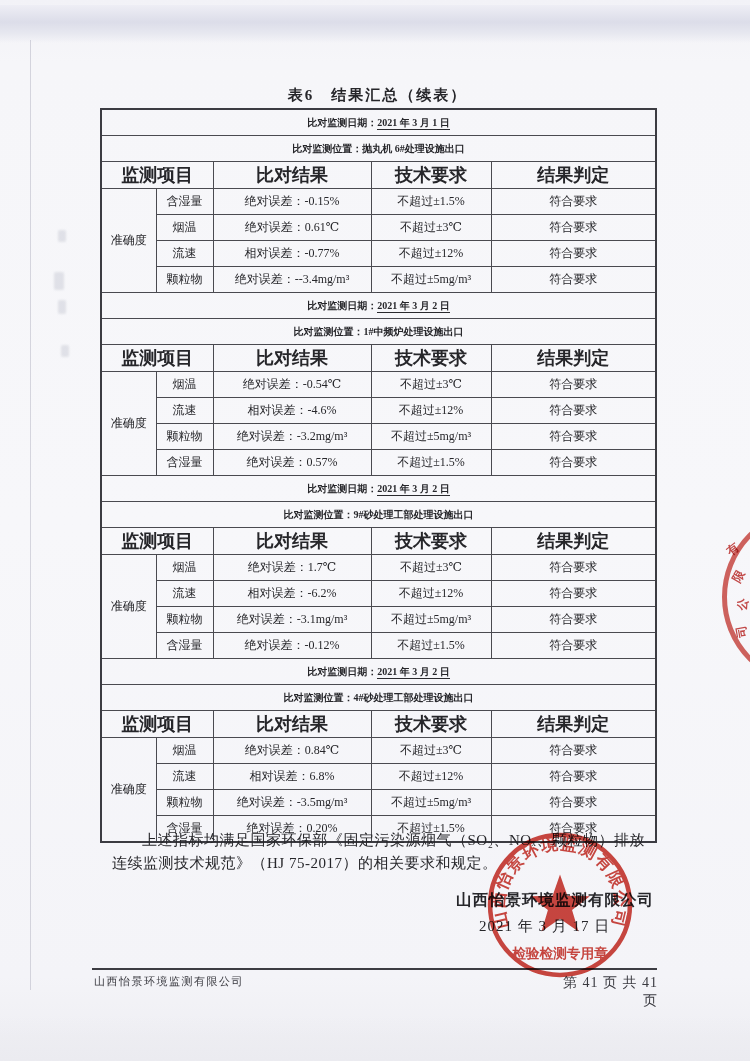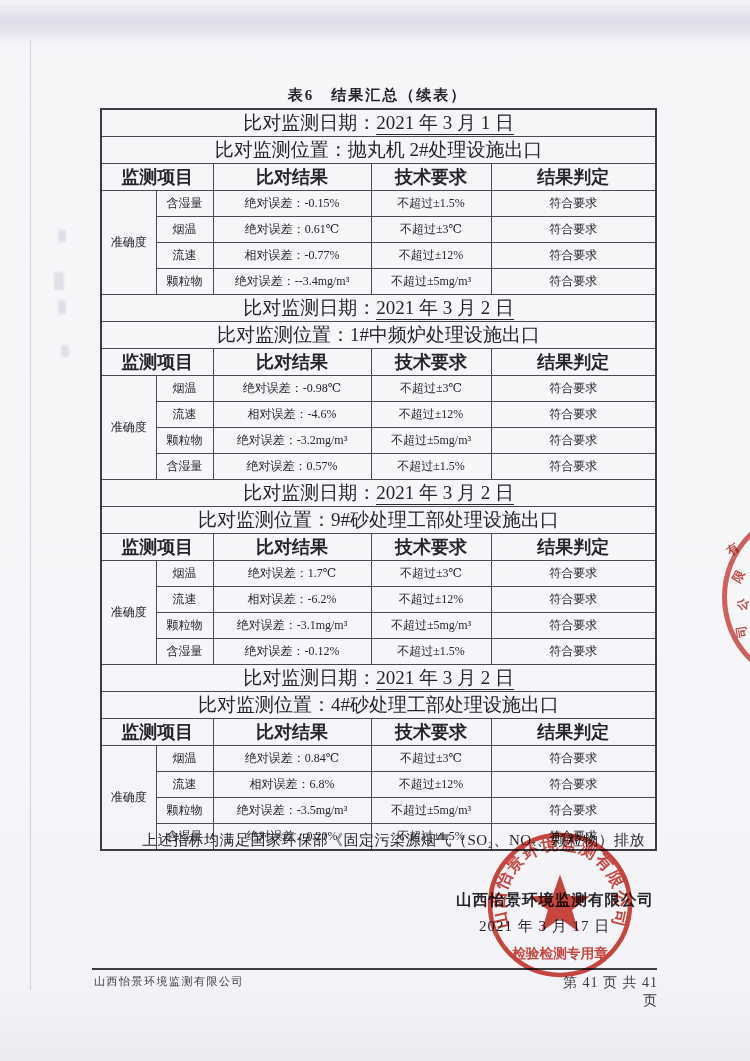--- a/index.html
+++ b/index.html
@@ -28,21 +28,21 @@
   }
   table.results{
     position:absolute;left:100px;top:108px;width:555px;
     border-collapse:collapse;table-layout:fixed;
     border:2px solid #3c3c42;
   }
   table.results td{
     border:1px solid #4a4a50;text-align:center;vertical-align:middle;
     padding:0 2px;overflow:hidden;
   }
-  tr.date-row td,tr.loc-row td{font-weight:normal;font-size:19px;height:25px;border-radius:9px;}
+  tr.date-row td,tr.loc-row td{font-weight:bold;font-size:10px;height:25px;border-radius:9px;}
   tr.head-row td{font-weight:bold;font-size:18px;height:26px;}
   tr.data-row td{font-size:12px;height:25px;}
   .u{border-bottom:1px solid #2a2a2e;padding-bottom:1px;}
   .conclusion{
     position:absolute;left:112px;top:829px;width:548px;
     font-size:15px;line-height:23px;letter-spacing:.5px;
   }
   .conclusion .l1{text-indent:2em;}
   .sig-company{
     position:absolute;top:890px;left:455px;width:200px;text-align:center;
@@ -94,21 +94,21 @@
         <col style="width:57px">
       <col style="width:158px">
         <col style="width:120px">
         <col style="width:165px">
     </colgroup>
     <tbody id="results-body">
         <tr class="date-row">
           <td colspan="5"><span class="lbl">比对监测日期：</span><span class="u">2021 年 3 月 1 日</span></td>
         </tr>
         <tr class="loc-row">
-          <td colspan="5"><span class="lbl">比对监测位置：</span><span>抛丸机 2#处理设施出口</span></td>
+          <td colspan="5"><span class="lbl">比对监测位置：</span><span>抛丸机 6#处理设施出口</span></td>
         </tr>
         <tr class="head-row">
           <td colspan="2">监测项目</td>
           <td>比对结果</td>
           <td>技术要求</td>
           <td>结果判定</td>
         </tr>
         <tr class="data-row">
           <td class="cat" rowspan="4">准确度</td>
           <td class="param">含湿量</td>
@@ -142,21 +142,21 @@
         </tr>
         <tr class="head-row">
           <td colspan="2">监测项目</td>
           <td>比对结果</td>
           <td>技术要求</td>
           <td>结果判定</td>
         </tr>
         <tr class="data-row">
           <td class="cat" rowspan="4">准确度</td>
           <td class="param">烟温</td>
-          <td class="res">绝对误差：-0.98℃</td>
+          <td class="res">绝对误差：-0.54℃</td>
           <td class="req">不超过±3℃</td>
           <td class="jud">符合要求</td>
         </tr>
         <tr class="data-row">
           <td class="param">流速</td>
           <td class="res">相对误差：-4.6%</td>
           <td class="req">不超过±12%</td>
           <td class="jud">符合要求</td>
         </tr>
         <tr class="data-row">
@@ -243,20 +243,21 @@
           <td class="param">含湿量</td>
           <td class="res">绝对误差：0.20%</td>
           <td class="req">不超过±1.5%</td>
           <td class="jud">符合要求</td>
         </tr>
       </tbody>
   </table>
 
   <div class="conclusion">
     <div class="l1">上述指标均满足国家环保部《固定污染源烟气（SO₂、NOₓ、颗粒物）排放</div>
+    <div class="l2">连续监测技术规范》（HJ 75-2017）的相关要求和规定。</div>
   </div>
 
   <div class="sig-company">山西怡景环境监测有限公司</div>
   <div class="sig-date">2021 年 3 月 17 日</div>
 
   <div class="footer-rule"></div>
   <div class="footer-company">山西怡景环境监测有限公司</div>
   <div class="footer-page">第 41 页 共 41 页</div>
 
   <svg class="stamp-main" width="152" height="152" viewBox="0 0 150 150">

